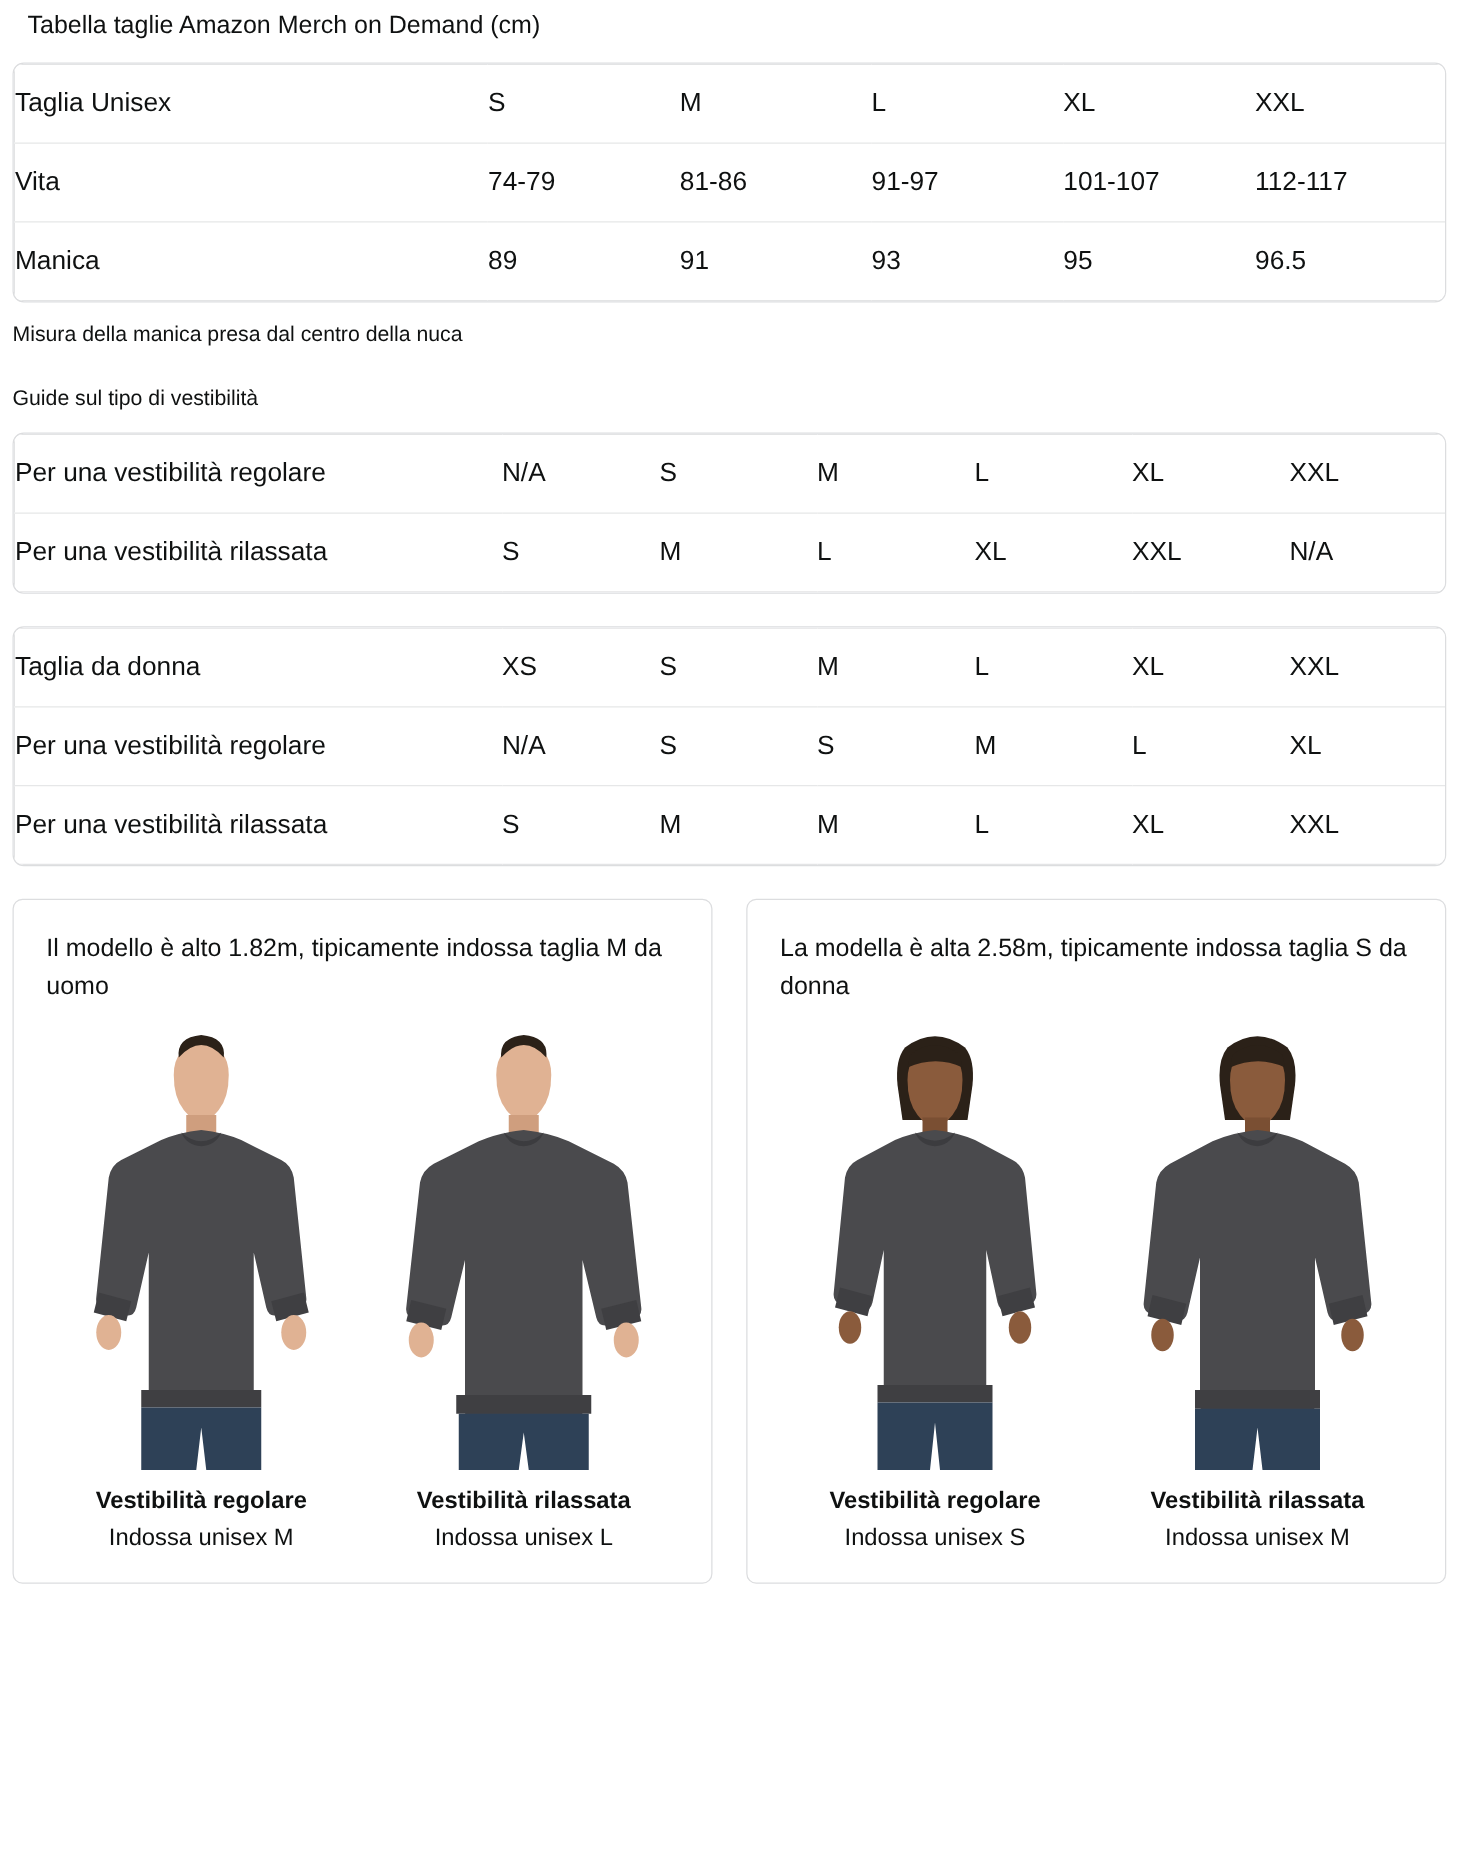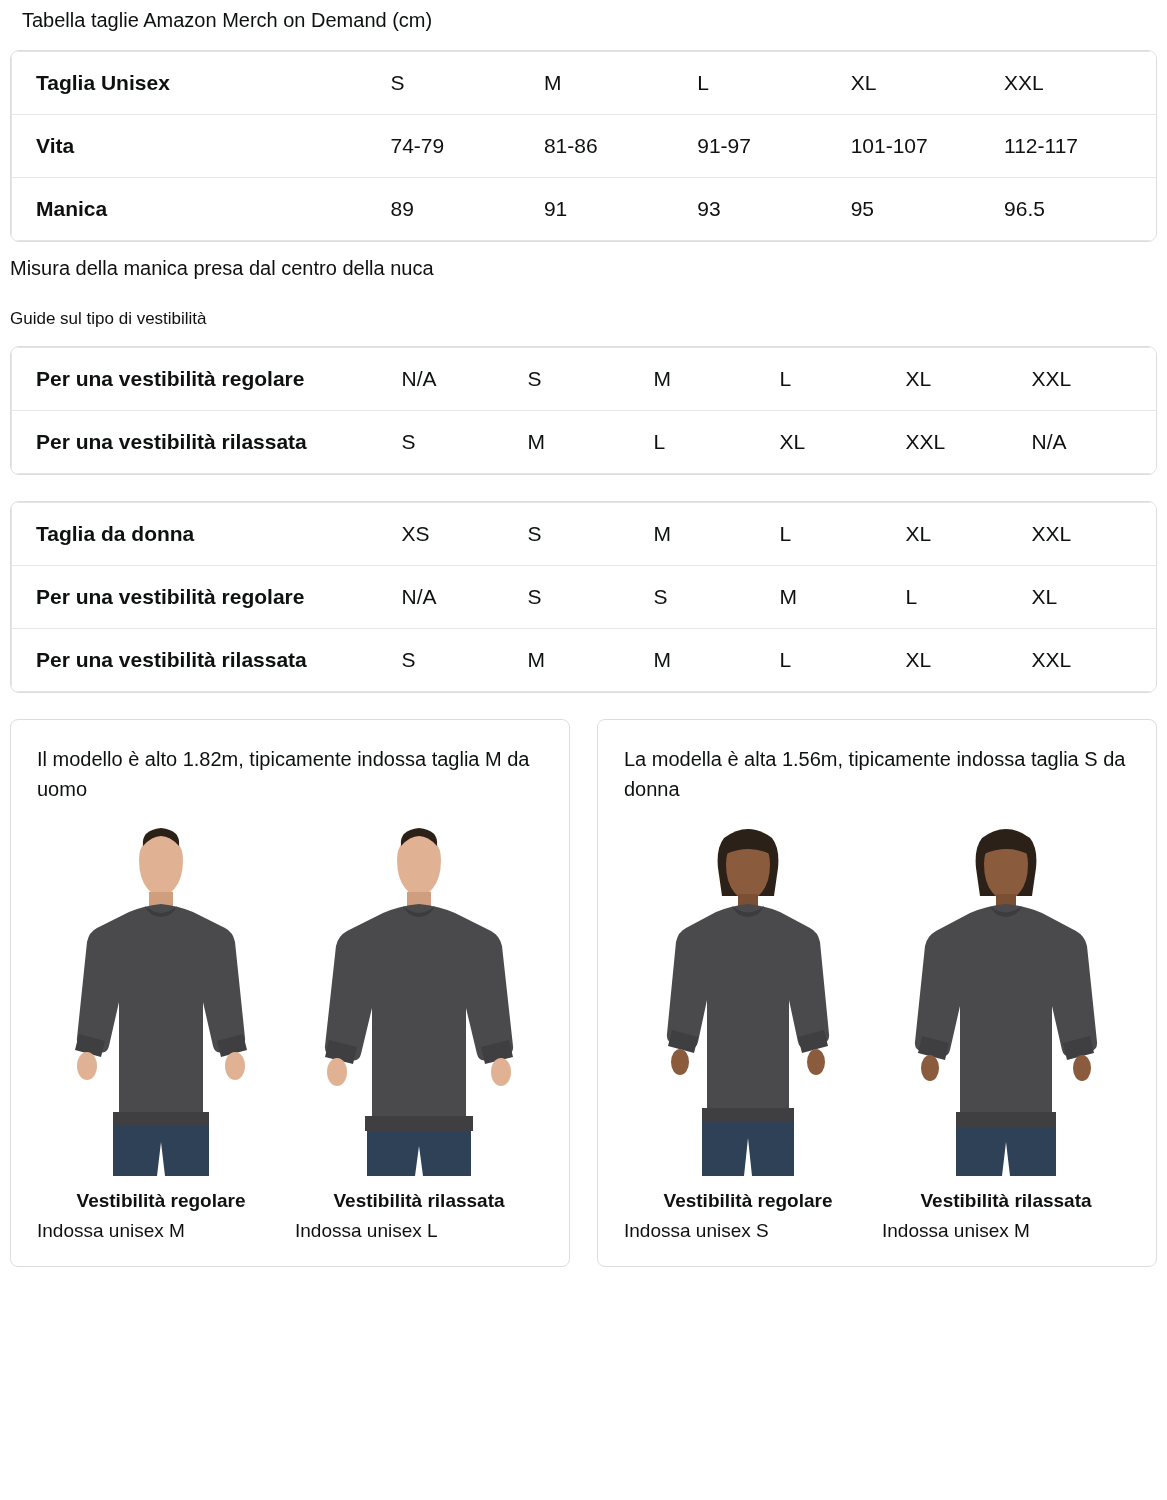--- a/index.html
+++ b/index.html
@@ -20,21 +20,21 @@
     padding: 0 10px;
   }
   .title {
     font-size: 20px;
     line-height: 28px;
     padding: 6px 0 16px 0;
     color: #0f1111;
     margin-left: 12px;
   }
   .note {
-    font-size: 20px;
+    font-size: 17px;
     line-height: 24px;
     padding: 14px 0 6px 0;
     color: #0f1111;
   }
   .section-label {
     font-size: 17px;
     line-height: 26px;
     padding: 20px 0 14px 0;
     color: #0f1111;
   }
@@ -56,22 +56,21 @@
     border-top: 1px solid #e6e7e8;
     padding: 17px 0 17px 0;
     font-size: 21px;
     line-height: 28px;
     vertical-align: middle;
     color: #0f1111;
     font-weight: 400;
   }
   table.grid tr:first-child td { border-top: none; }
   table.grid td.rowhead {
-    font-weight: bold;
-    padding-left: 24px;
+    font-weight: normal;
   }
   
   .sizechart col.c0 { width: 378px; }
   .sizechart col.cx { width: 153px; }
   
   .fitguide col.c0 { width: 390px; }
   .fitguide col.cx { width: 126px; }
   .spacer-26 { height: 26px; }
 
   .models-row {
@@ -115,21 +114,21 @@
     font-weight: bold;
     line-height: 26px;
     margin-top: 12px;
     text-align: center;
     width: 100%;
   }
   .fig-sub {
     font-size: 19px;
     line-height: 26px;
     margin-top: 4px;
-    text-align: left;
+    text-align: center;
     width: 100%;
     color: #0f1111;
   }
 
   
   svg.person { display: block; margin: 0 auto; }
 </style>
 </head>
 <body>
 
@@ -311,21 +310,21 @@
             </svg>
           </div>
           <div class="fig-label">Vestibilità rilassata</div>
           <div class="fig-sub">Indossa unisex L</div>
         </div>
 
       </div>
     </div>
 
     <div class="model-card">
-      <div class="caption">La modella è alta 1.56m, tipicamente indossa taglia S da donna</div>
+      <div class="caption">La modella è alta 2.58m, tipicamente indossa taglia S da donna</div>
       <div class="figs">
 
         <div class="fig">
           <div class="fig-img">
             <svg class="person" width="240" height="360" viewBox="0 0 240 360" xmlns="http://www.w3.org/2000/svg" aria-hidden="true">
 
               <path d="M96 22 q24 -18 48 0 q8 10 6 30 l-4 28 -52 0 -4 -28 q-2 -20 6 -30z" fill="#2b2118"></path>
 
               <path d="M104 30 q16 -12 32 0 q6 6 6 18 q0 18 -8 28 q-8 10 -14 10 q-6 0 -14 -10 q-8 -10 -8 -28 q0 -12 6 -18z" fill="#8a5b3c"></path>
 

